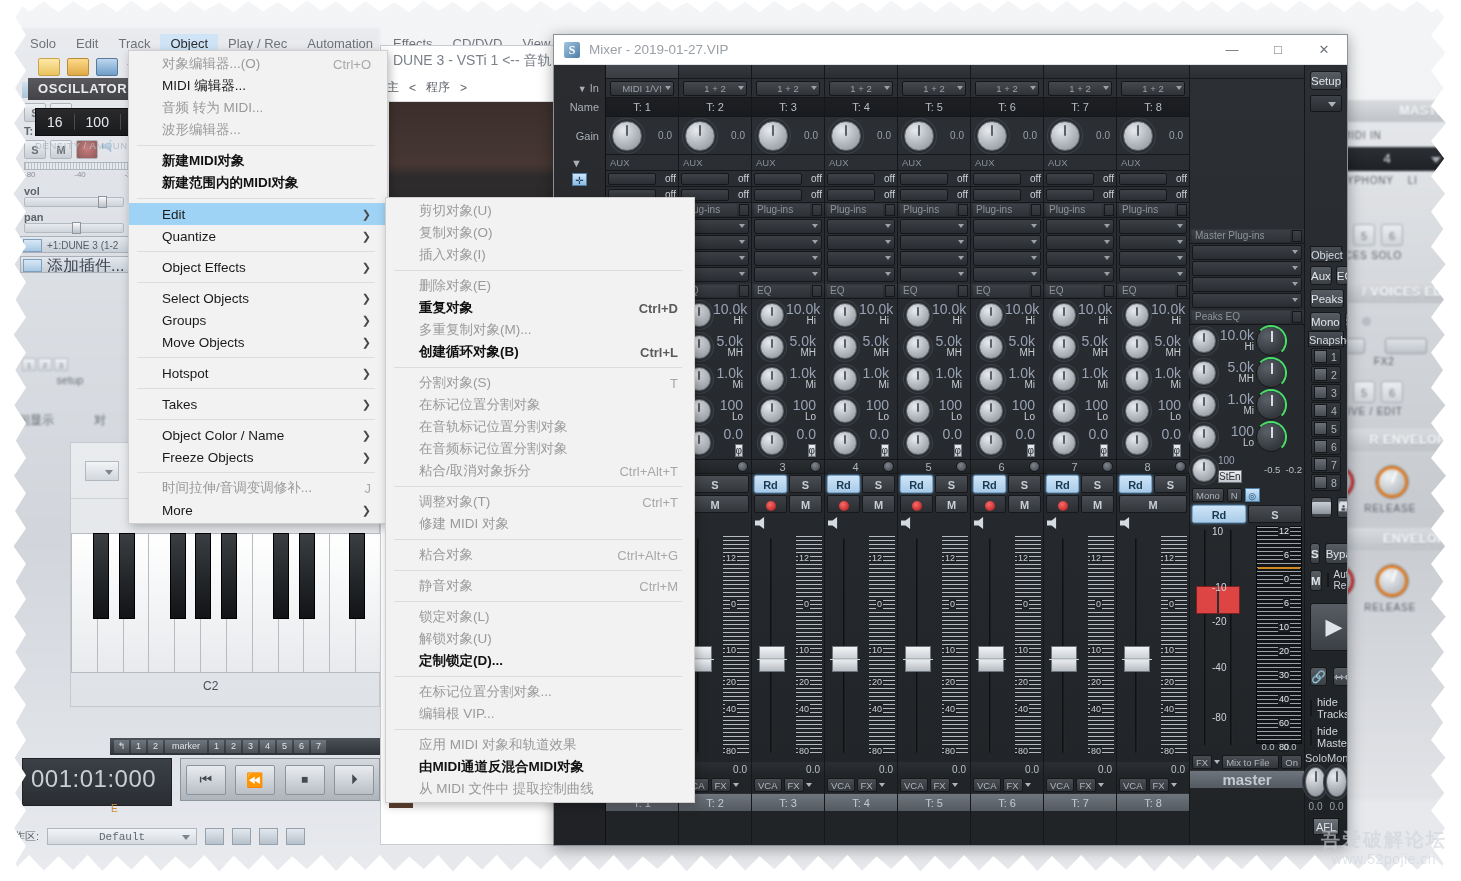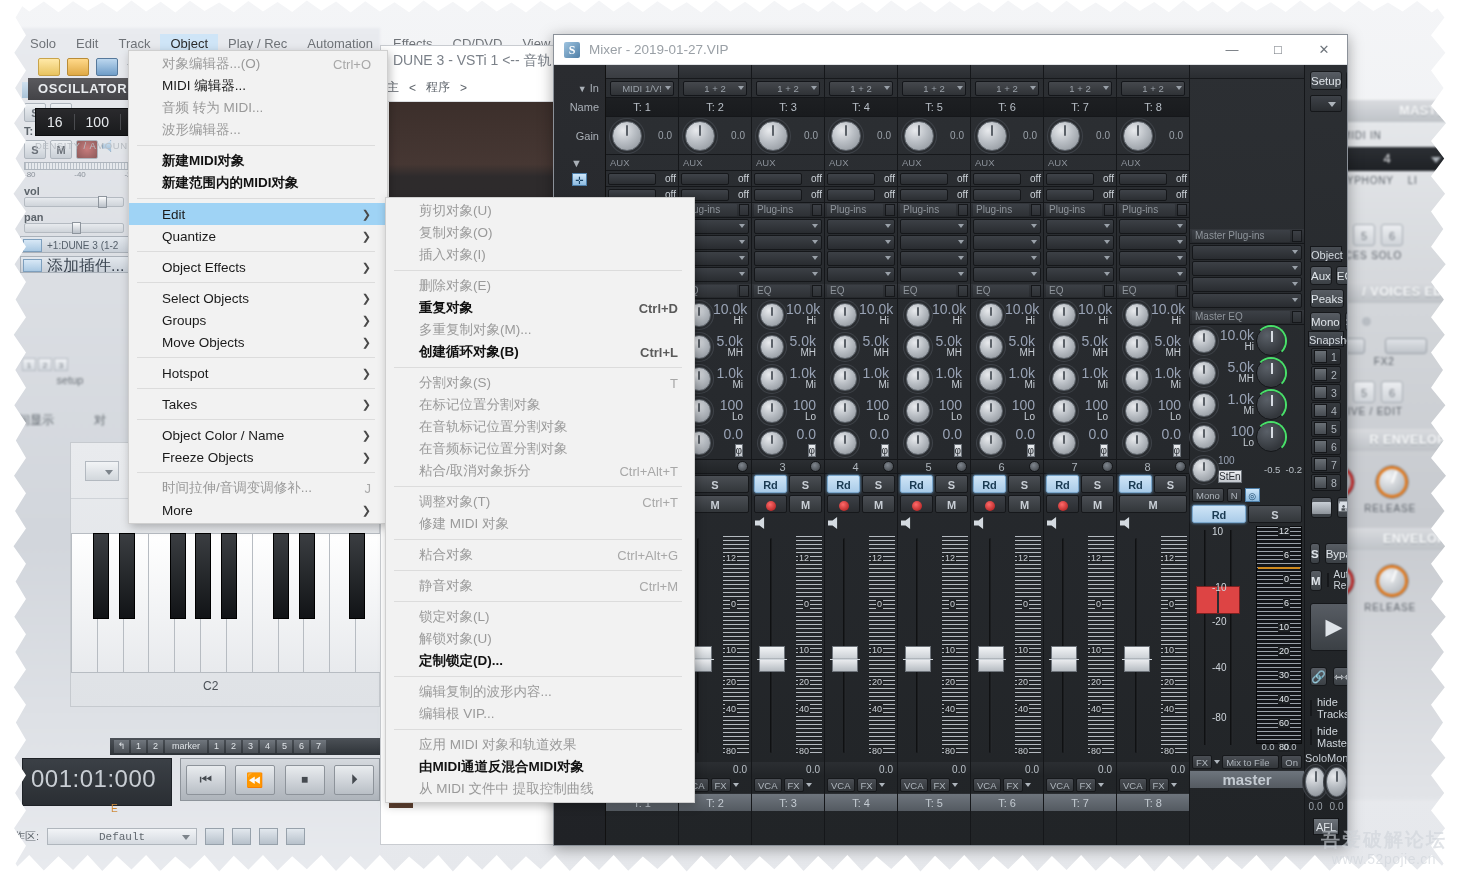--- a/index.html
+++ b/index.html
@@ -1512,21 +1512,21 @@
         <div class="slot">
           <i class="car"></i>
         </div>
         <div class="slot">
           <i class="car"></i>
         </div>
         <div class="slot">
           <i class="car"></i>
         </div>
  <div class="sec-hdr" style="margin-top:2px">
-   <div class="t">Master EQ</div>
+   <div class="t">Peaks EQ</div>
           <div class="b"></div>
         </div>
  <div class="eq-row" style="justify-content:flex-start;padding-left:2px">
     <div class="knob sm"></div>
     <div class="eq-vals" style="width:36px">
             <span class="n">10.0k</span>
     <span class="l">Hi</span>
           </div>
     <div class="greenknob">
             <span class="arc"></span>
@@ -1883,21 +1883,21 @@
       <span class="lbl">锁定对象(L)</span>
     </div>
     <div class="item dis">
       <span class="lbl">解锁对象(U)</span>
     </div>
     <div class="item bold">
       <span class="lbl">定制锁定(D)...</span>
     </div>
     <div class="sep"></div>
     <div class="item dis">
-      <span class="lbl">编辑复制的波形内容...</span>
+      <span class="lbl">在标记位置分割对象...</span>
     </div>
     <div class="item dis">
       <span class="lbl">编辑根 VIP...</span>
     </div>
     <div class="sep"></div>
     <div class="item dis">
       <span class="lbl">应用 MIDI 对象和轨道效果</span>
     </div>
     <div class="item bold">
       <span class="lbl">由MIDI通道反混合MIDI对象</span>

